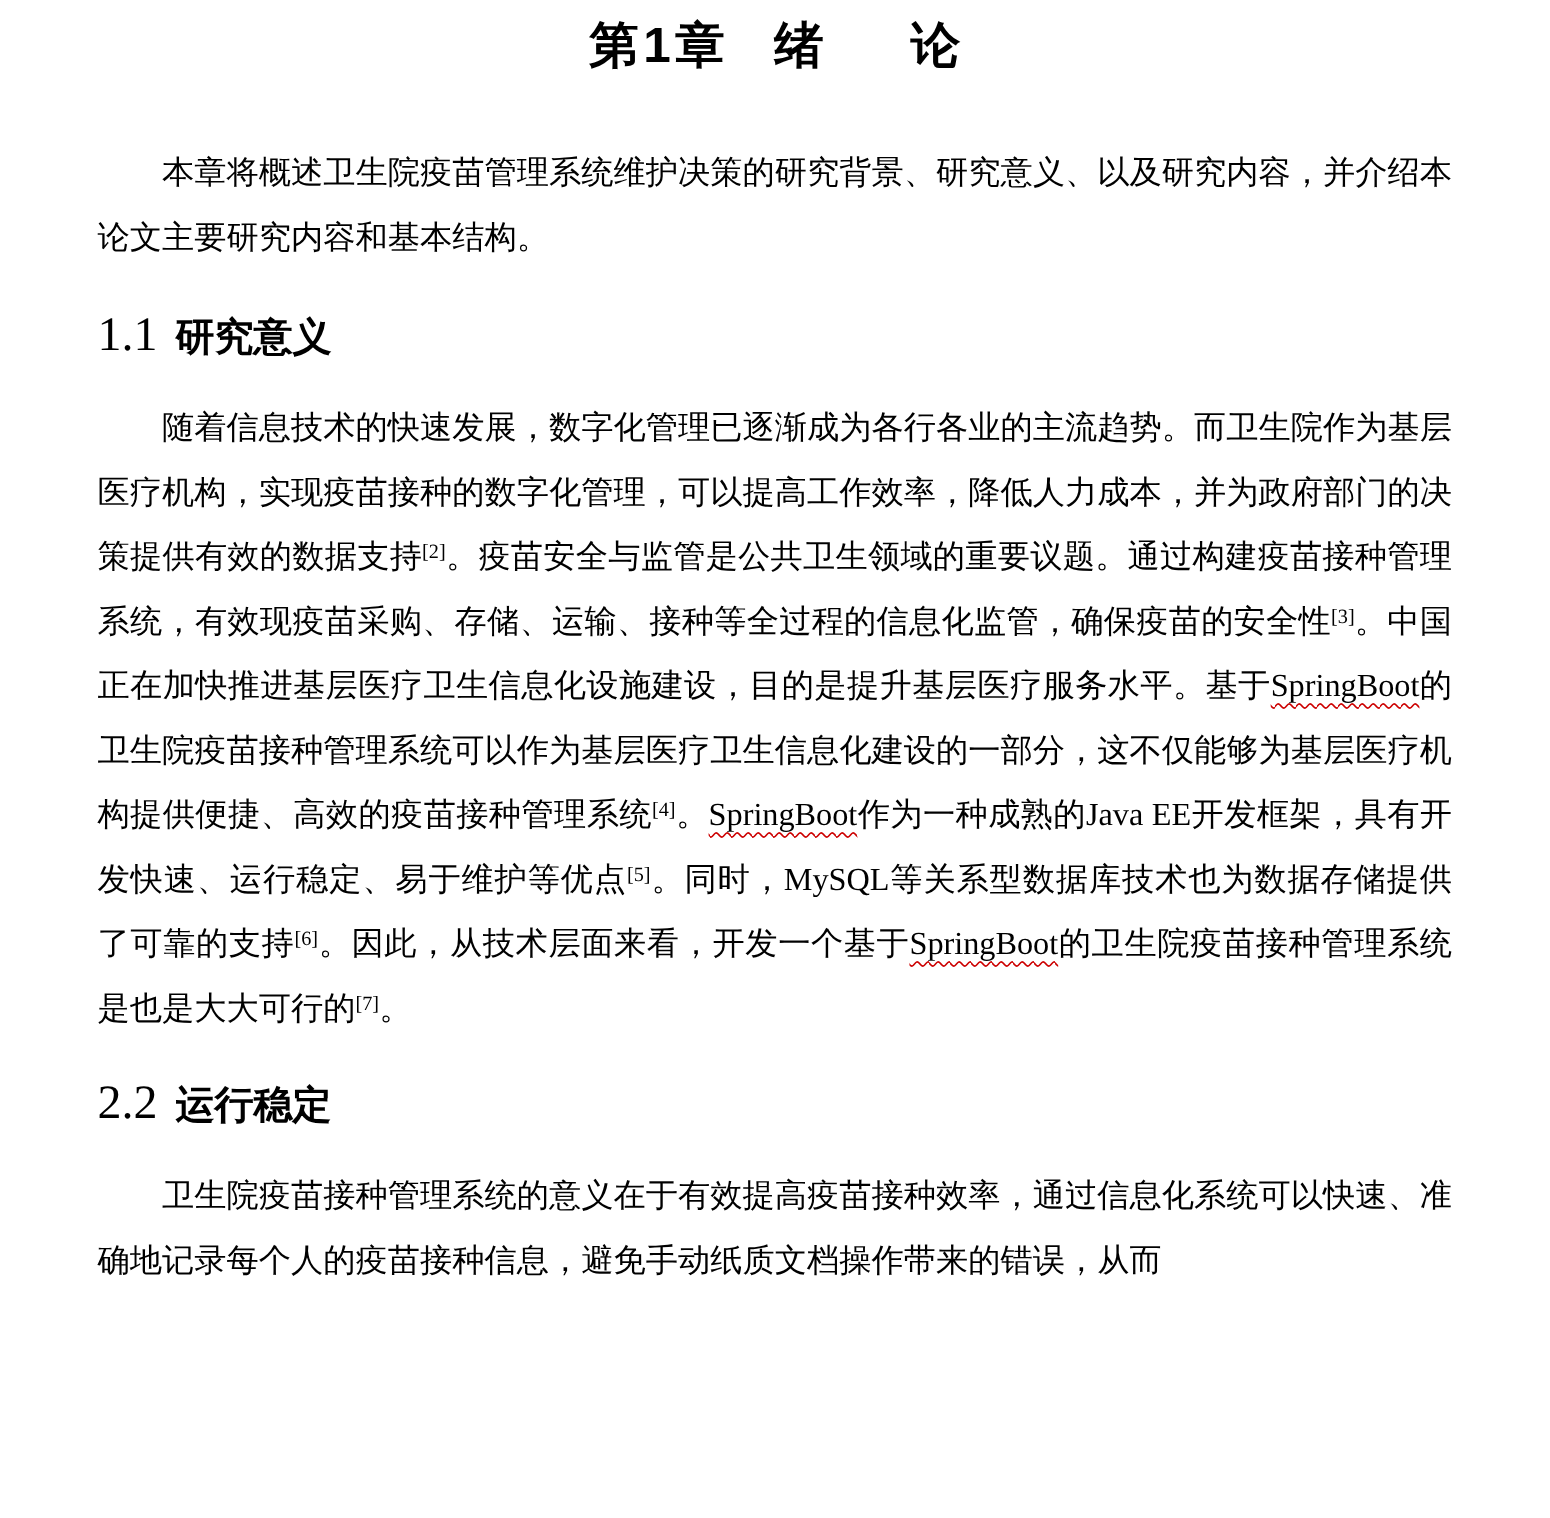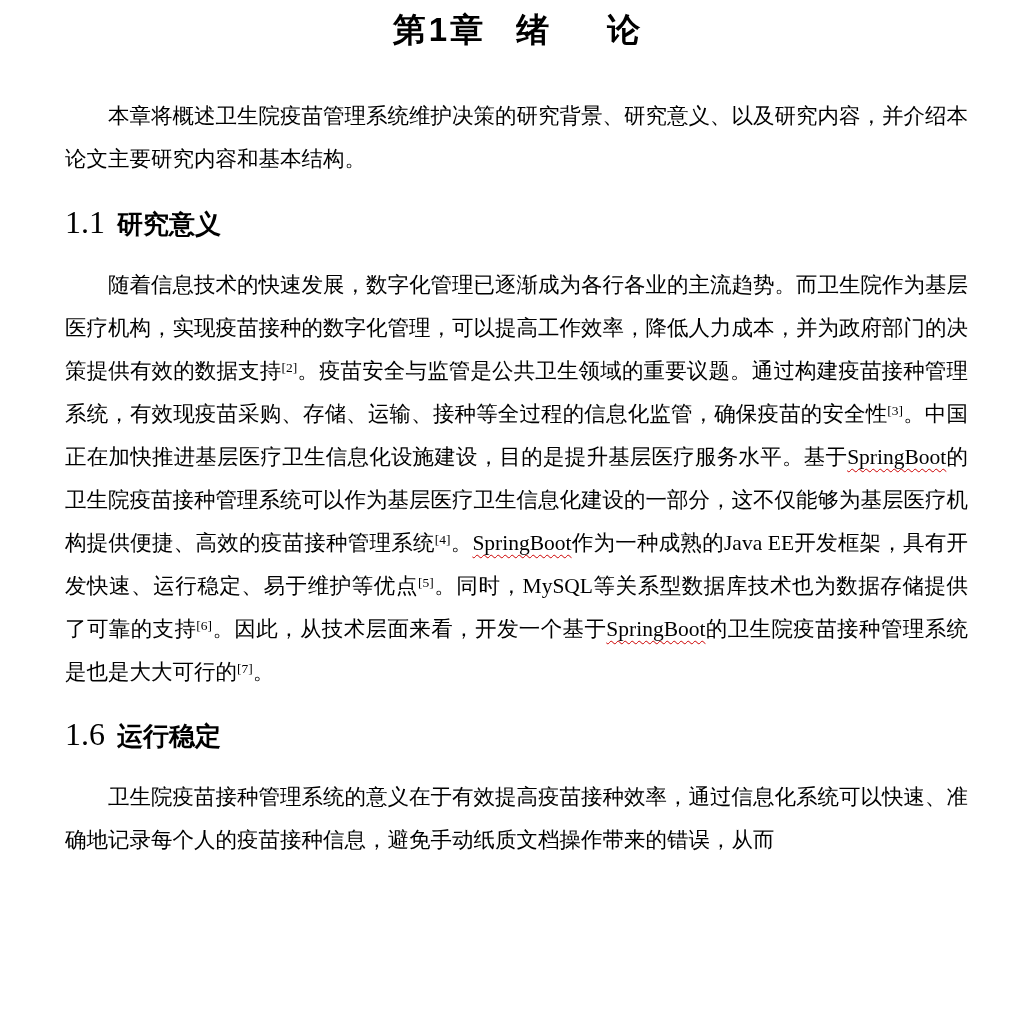--- a/index.html
+++ b/index.html
@@ -79,16 +79,16 @@
 <body>
 
 <div class="page">
   <div class="chapter-title">
     <span class="chap-num">第1章</span><span class="gap1">绪</span><span class="gap2">论</span>
   </div>
   <div class="document-body">
       <p class="body-paragraph"><span>本章将概述卫生院疫苗管理系统维护决策的研究背景、研究意义、以及研究内容，并介绍本论文主要研究内容和基本结构。</span></p>
       <div class="section-heading"><span class="h-num">1.1</span><span class="h-title">研究意义</span></div>
       <p class="body-paragraph"><span>随着信息技术的快速发展，数字化管理已逐渐成为各行各业的主流趋势。而卫生院作为基层医疗机构，实现疫苗接种的数字化管理，可以提高工作效率，降低人力成本，并为政府部门的决策提供有效的数据支持</span><span class="sup">[2]</span><span>。疫苗安全与监管是公共卫生领域的重要议题。通过构建疫苗接种管理系统，有效现疫苗采购、存储、运输、接种等全过程的信息化监管，确保疫苗的安全性</span><span class="sup">[3]</span><span>。中国正在加快推进基层医疗卫生信息化设施建设，目的是提升基层医疗服务水平。基于</span><span class="spell">SpringBoot</span><span>的卫生院疫苗接种管理系统可以作为基层医疗卫生信息化建设的一部分，这不仅能够为基层医疗机构提供便捷、高效的疫苗接种管理系统</span><span class="sup">[4]</span><span>。</span><span class="spell">SpringBoot</span><span>作为一种成熟的Java EE开发框架，具有开发快速、运行稳定、易于维护等优点</span><span class="sup">[5]</span><span>。同时，MySQL等关系型数据库技术也为数据存储提供了可靠的支持</span><span class="sup">[6]</span><span>。因此，从技术层面来看，开发一个基于</span><span class="spell">SpringBoot</span><span>的卫生院疫苗接种管理系统是也是大大可行的</span><span class="sup">[7]</span><span>。</span></p>
-      <div class="section-heading"><span class="h-num">1.6</span><span class="h-title">运行稳定</span></div>
+      <div class="section-heading"><span class="h-num">2.2</span><span class="h-title">运行稳定</span></div>
       <p class="body-paragraph"><span>卫生院疫苗接种管理系统的意义在于有效提高疫苗接种效率，通过信息化系统可以快速、准确地记录每个人的疫苗接种信息，避免手动纸质文档操作带来的错误，从而</span></p>
     </div>
 </div>
 
 </body></html>

